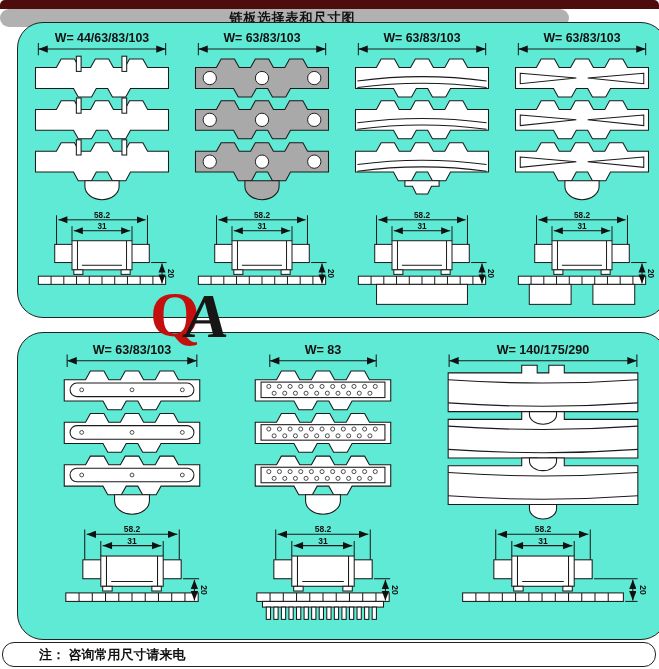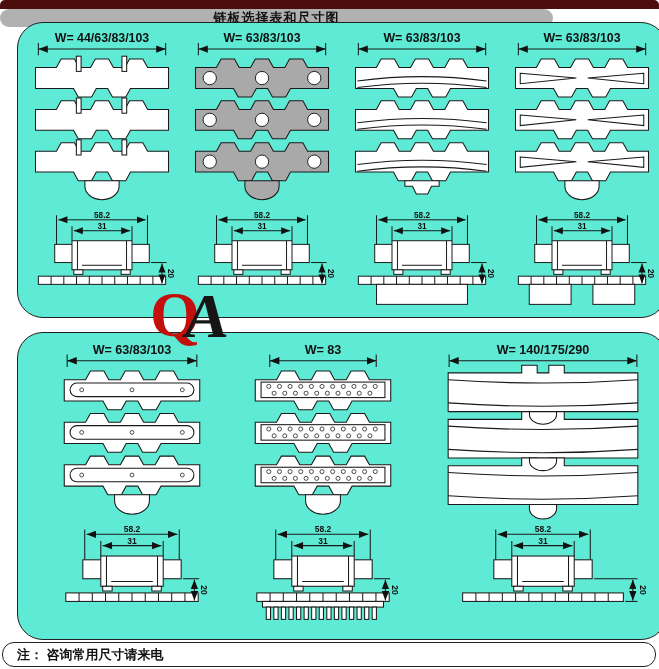--- a/index.html
+++ b/index.html
@@ -2,21 +2,21 @@
 <html style="--accent_bar: #4e0d0d; --title_bg: #b1b1b1; --logo_red: #c40f0f; --chain_gray: #a9a9a9; --line: #1a1a1a;"><head>
 <meta charset="utf-8">
 <style>
   html,body{margin:0;padding:0;background:#e8e8e8;}
   .page{position:relative;width:659px;height:669px;background:#ffffff;overflow:hidden;
         font-family:"Liberation Sans",sans-serif;color:#111;}
   .accent-bar{position:absolute;left:0;top:0;width:659px;height:9px;
         background:var(--accent_bar,#4e0d0d);border-radius:5px 5px 0 0;}
   .title-bar{position:absolute;left:0;top:9px;width:553px;height:18px;
         background:var(--title_bg,#b1b1b1);border-radius:9px;
-        display:flex;align-items:center;justify-content:center;}
+        display:flex;align-items:center;justify-content:center;padding-left:16px;}
   .title-bar span{font-size:13px;font-weight:bold;letter-spacing:1px;}
   .panel{position:absolute;border:1.4px solid #222;border-radius:26px;background:#5eead4;
         box-sizing:border-box;display:flex;margin-left:13px;}
   .top-panel{left:4px;top:22px;width:650px;height:296px;
         justify-content:space-between;padding:5px 8px 0 8px;}
   .bottom-panel{left:4px;top:332px;width:650px;height:308px;
         justify-content:space-between;padding:7px 10px 0 30px;}
   .col{display:flex;flex-direction:column;align-items:center;}
   .col .cs{margin-top:2px;}
   .logo{position:absolute;left:150px;top:289px;width:390px;height:62px;z-index:5;
@@ -24,21 +24,21 @@
   .logo-mark{position:relative;width:78px;height:62px;flex:0 0 auto;}
   .logo-q{position:absolute;left:0;top:-6px;font-family:"Liberation Serif",serif;
         font-weight:bold;font-size:64px;line-height:1;color:var(--logo_red,#c40f0f);}
   .logo-a{position:absolute;left:34px;top:-4px;font-family:"Liberation Serif",serif;
         font-weight:bold;font-size:62px;line-height:1;color:#161616;transform:skewX(-6deg);}
   .logo-text{display:flex;flex-direction:column;margin-left:2px;}
   .logo-cn{font-size:27px;font-weight:bold;font-style:italic;letter-spacing:2px;line-height:1.2;}
   .logo-en{font-size:13.5px;font-weight:bold;line-height:1.2;margin-top:1px;}
   .note-bar{position:absolute;left:2px;top:642px;width:654px;height:25px;box-sizing:border-box;
         border:1.4px solid #222;border-radius:12px;display:flex;align-items:center;
-        padding-left:14px;background:#fff;}
+        padding-left:36px;background:#fff;}
   .note-bar span{font-size:13px;font-weight:bold;}
   
   svg{display:block;}
   .ln{stroke:#1a1a1a;stroke-width:1.1;fill:none;}
   .pl{fill:#ffffff;stroke:#1a1a1a;stroke-width:1.1;}
   .plg{fill:var(--chain_gray,#a9a9a9);stroke:#1a1a1a;stroke-width:1.1;}
   .hole{fill:#ffffff;stroke:#1a1a1a;stroke-width:1;}
   .dothole{fill:#ffffff;stroke:#333;stroke-width:0.9;}
   .wlab{font:600 13px "Liberation Sans",sans-serif;fill:#111;text-anchor:middle;}
   .dim{font:600 9px "Liberation Sans",sans-serif;fill:#111;text-anchor:middle;}

